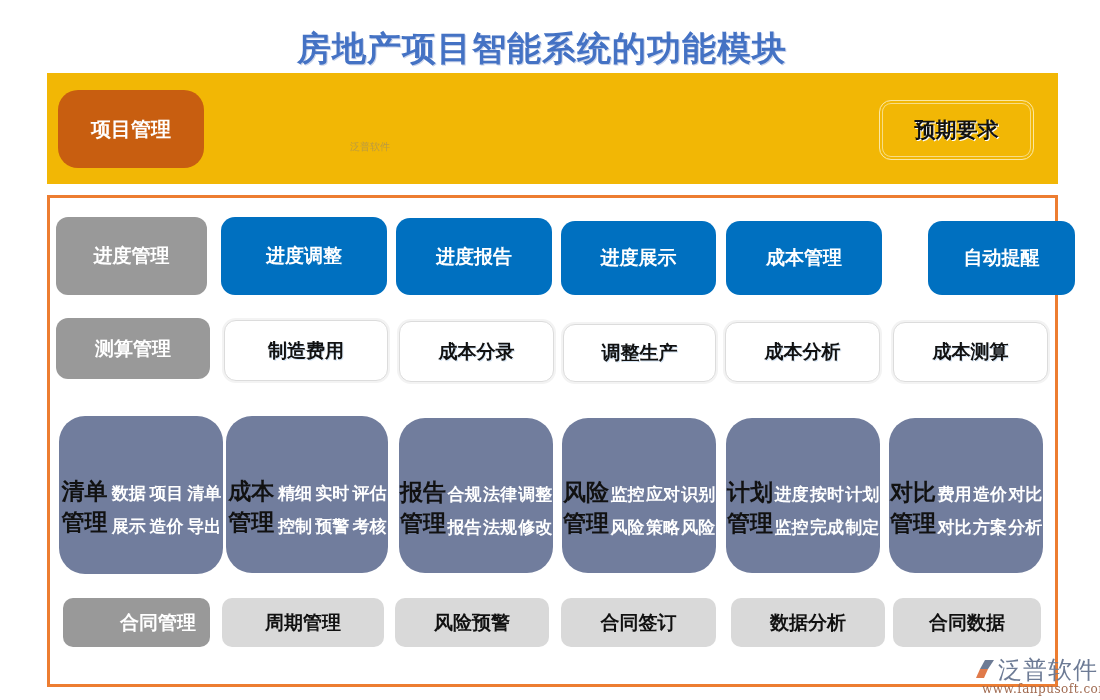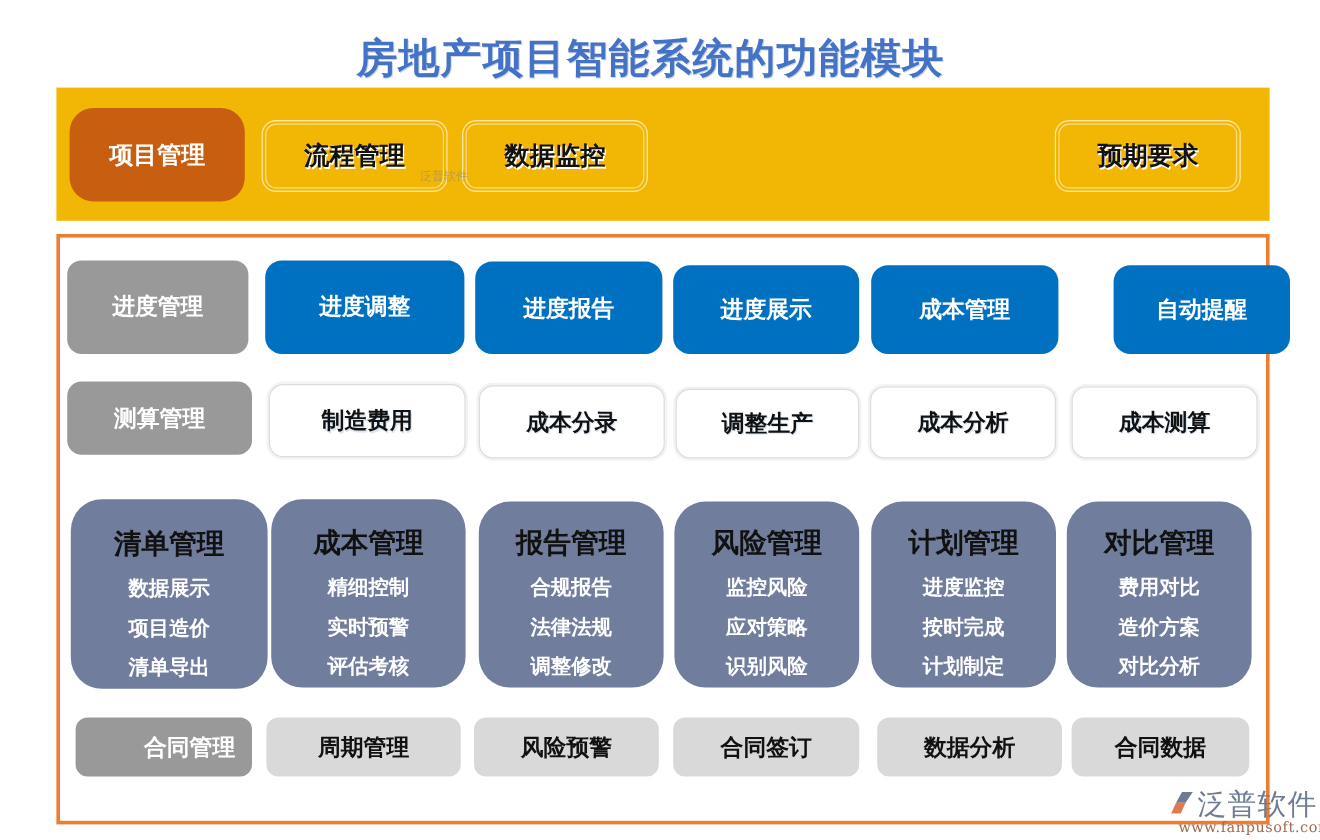--- a/index.html
+++ b/index.html
@@ -42,21 +42,21 @@
       font-weight: bold; text-align: center;
     }
     .gray-head { background: #999999; color: #ffffff; border-radius: 12px; font-size: 19px; }
     .blue { background: #0070C0; color: #ffffff; border-radius: 14px; font-size: 19px; }
     .white-box {
       background: #ffffff; color: #111; border-radius: 12px; font-size: 19px;
       border: 1px solid #dcdcdc; box-shadow: 0 0 0 2px #f3f3f3;
       text-shadow: 1px 1px 0 #d7e6f5;
     }
     .slate {
-      background: #717D9D; border-radius: 26px; flex-direction: column; justify-content: flex-end;
+      background: #717D9D; border-radius: 26px; flex-direction: row; justify-content: space-between;
       padding-top: 30px;
     }
     .slate .head { font-size: 23px; color: #111; font-weight: bold; margin-bottom: 6px; }
     .slate .sub { font-size: 17px; color: #ffffff; font-weight: bold; line-height: 33px; }
     .light { background: #D9D9D9; color: #111; border-radius: 10px; font-size: 19px; }
     .gray-foot { background: #999999; color: #fff; border-radius: 10px; font-size: 19px; padding-left: 43px; }
 
     .logo {
       position: absolute; left: 970px; top: 652px; width: 130px; height: 46px;
     }
@@ -71,22 +71,20 @@
       font-family: "DejaVu Serif", serif; letter-spacing: 0.5px;
     }
   </style>
 </head>
 <body>
 
 <div class="title">房地产项目智能系统的功能模块</div>
 
 <div class="top-band">
   <div class="top-item primary" style="left:11px; width:146px;border-radius:20px;">项目管理</div>
-  <div class="top-item" style="left:171px; width:155px;">流程管理</div>
-  <div class="top-item" style="left:338px; width:155px;">数据监控</div>
   <div class="top-item" style="left:832px; width:155px;">预期要求</div>
 </div>
 <div class="watermark-small">泛普软件</div>
 
 <div class="main-frame"></div>
 
 <div class="box gray-head" style="left:56px; top:217px; width:151px; height:78px;">进度管理</div>
 <div class="box blue" style="left:221px; top:217px; width:166px; height:78px;">进度调整</div>
 <div class="box blue" style="left:396px; top:218px; width:156px; height:77px;">进度报告</div>
 <div class="box blue" style="left:561px; top:221px; width:155px; height:74px;">进度展示</div>

